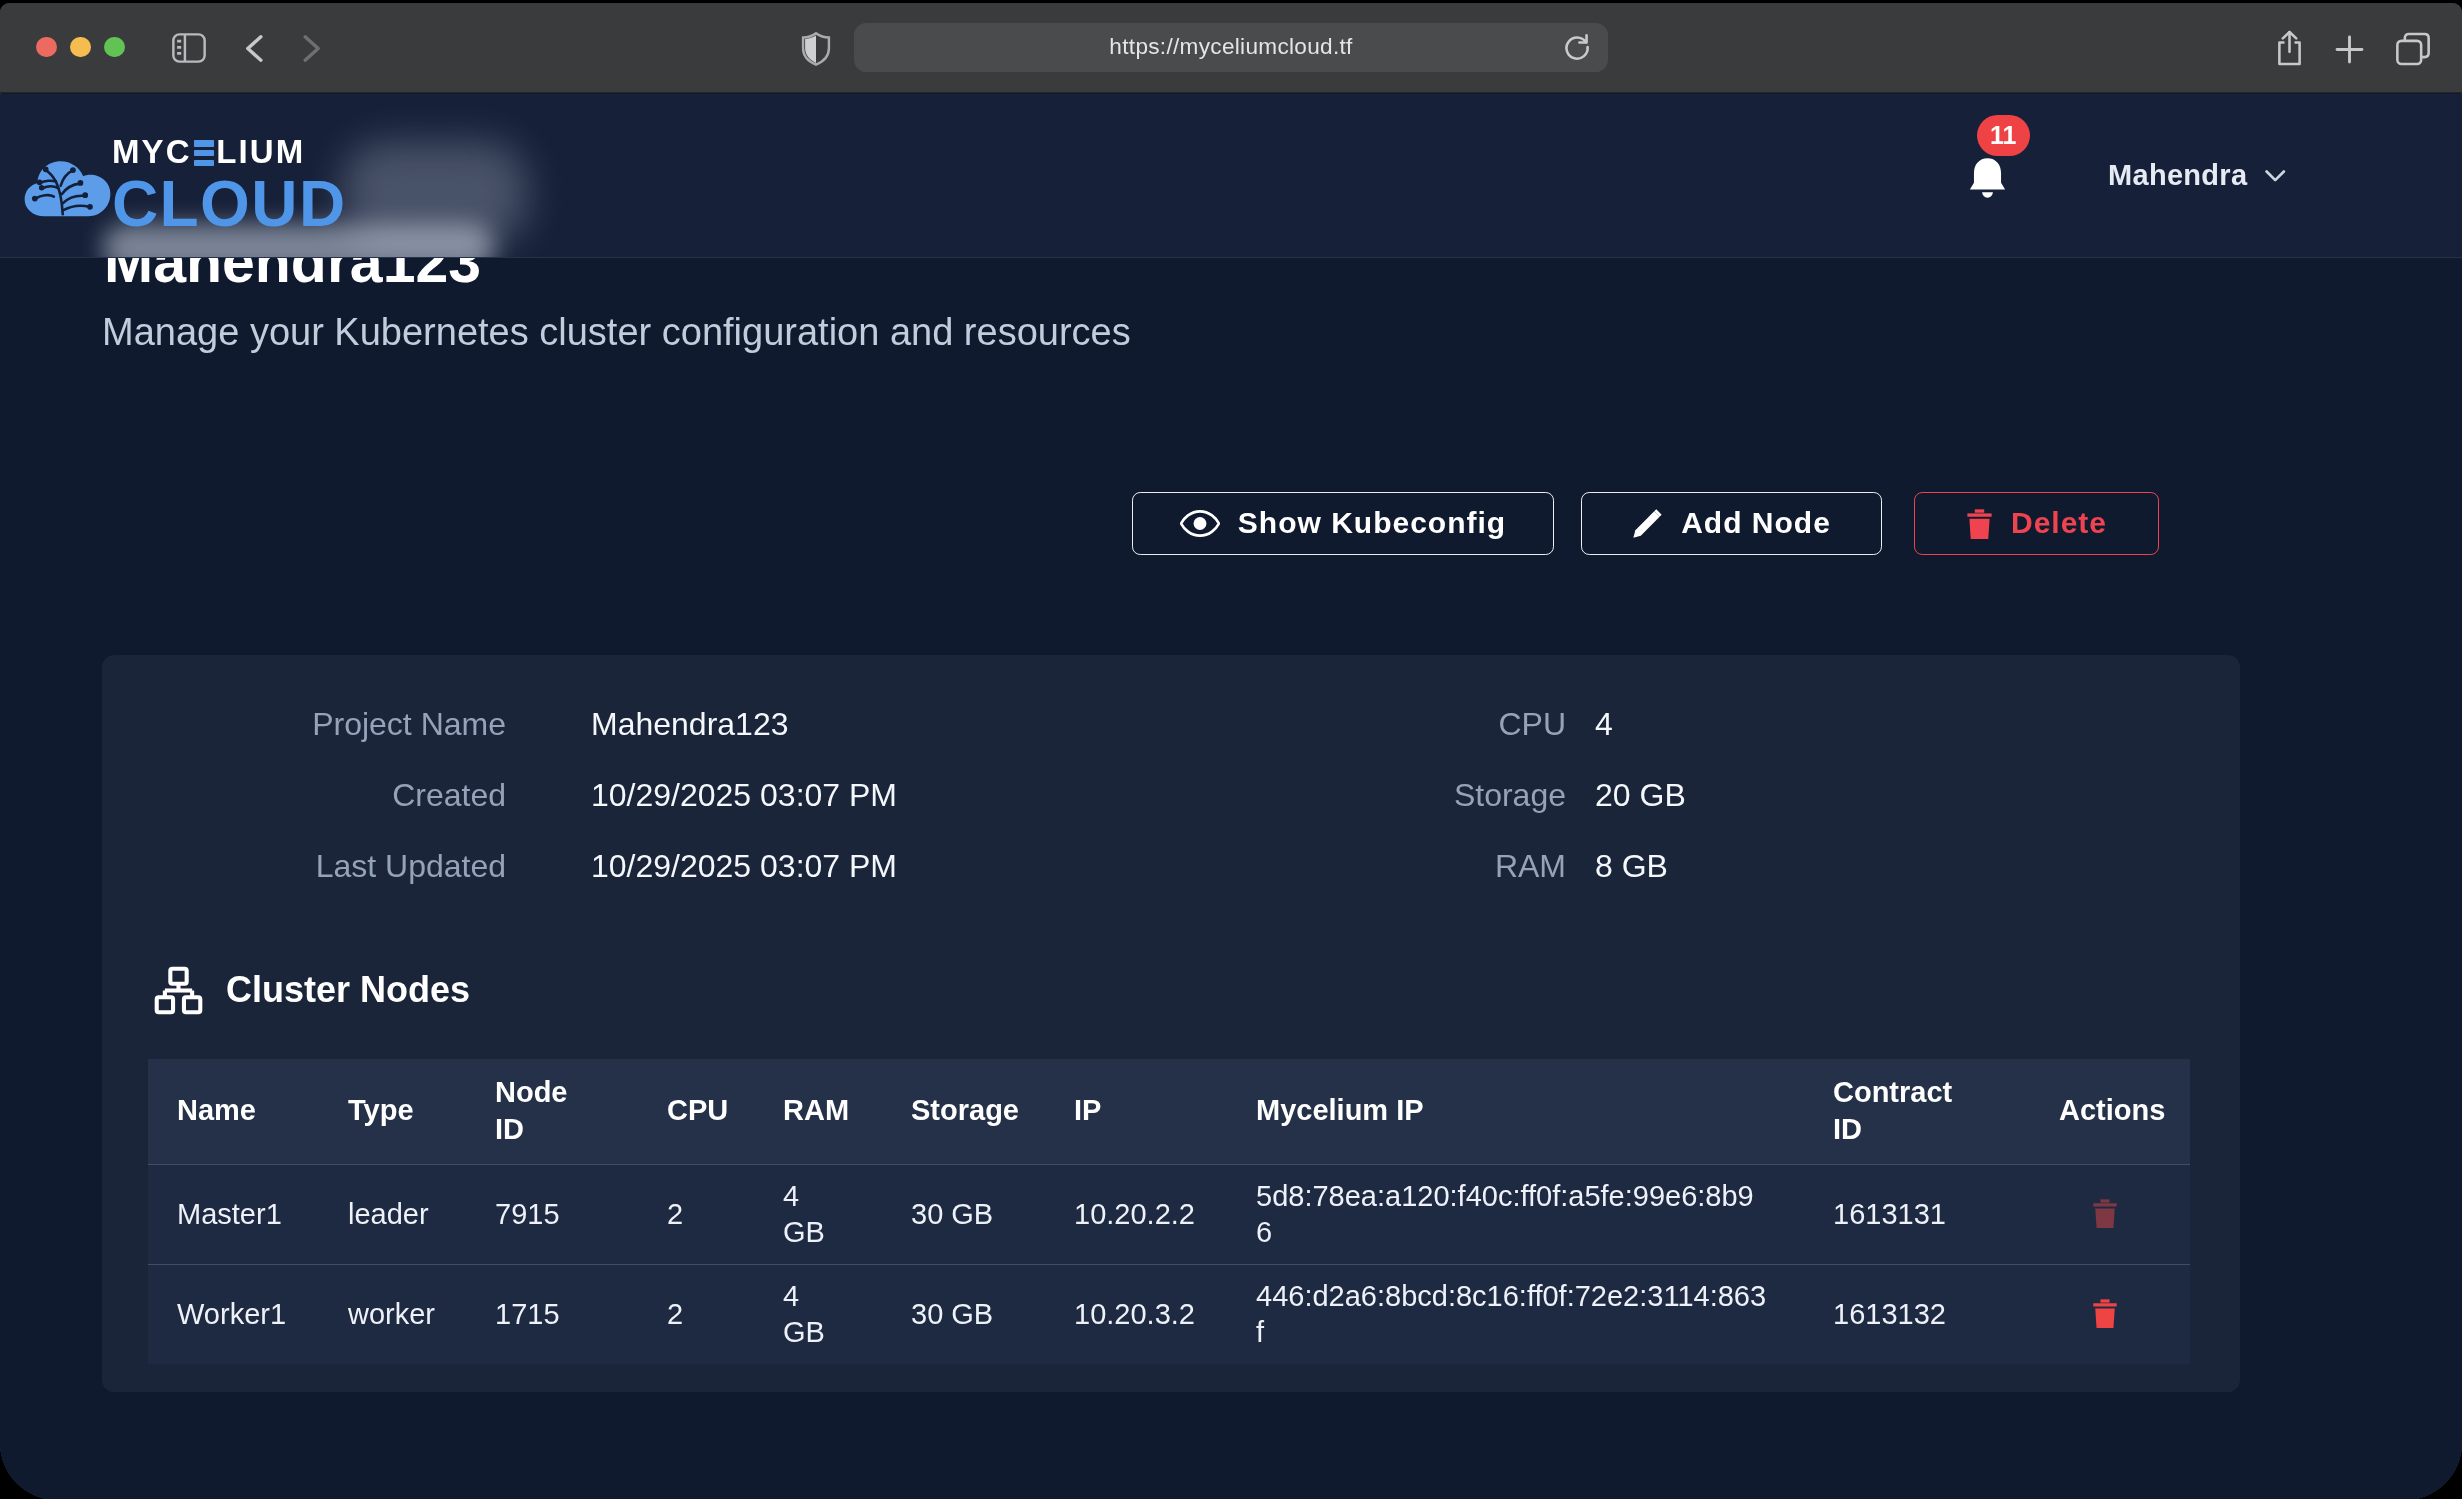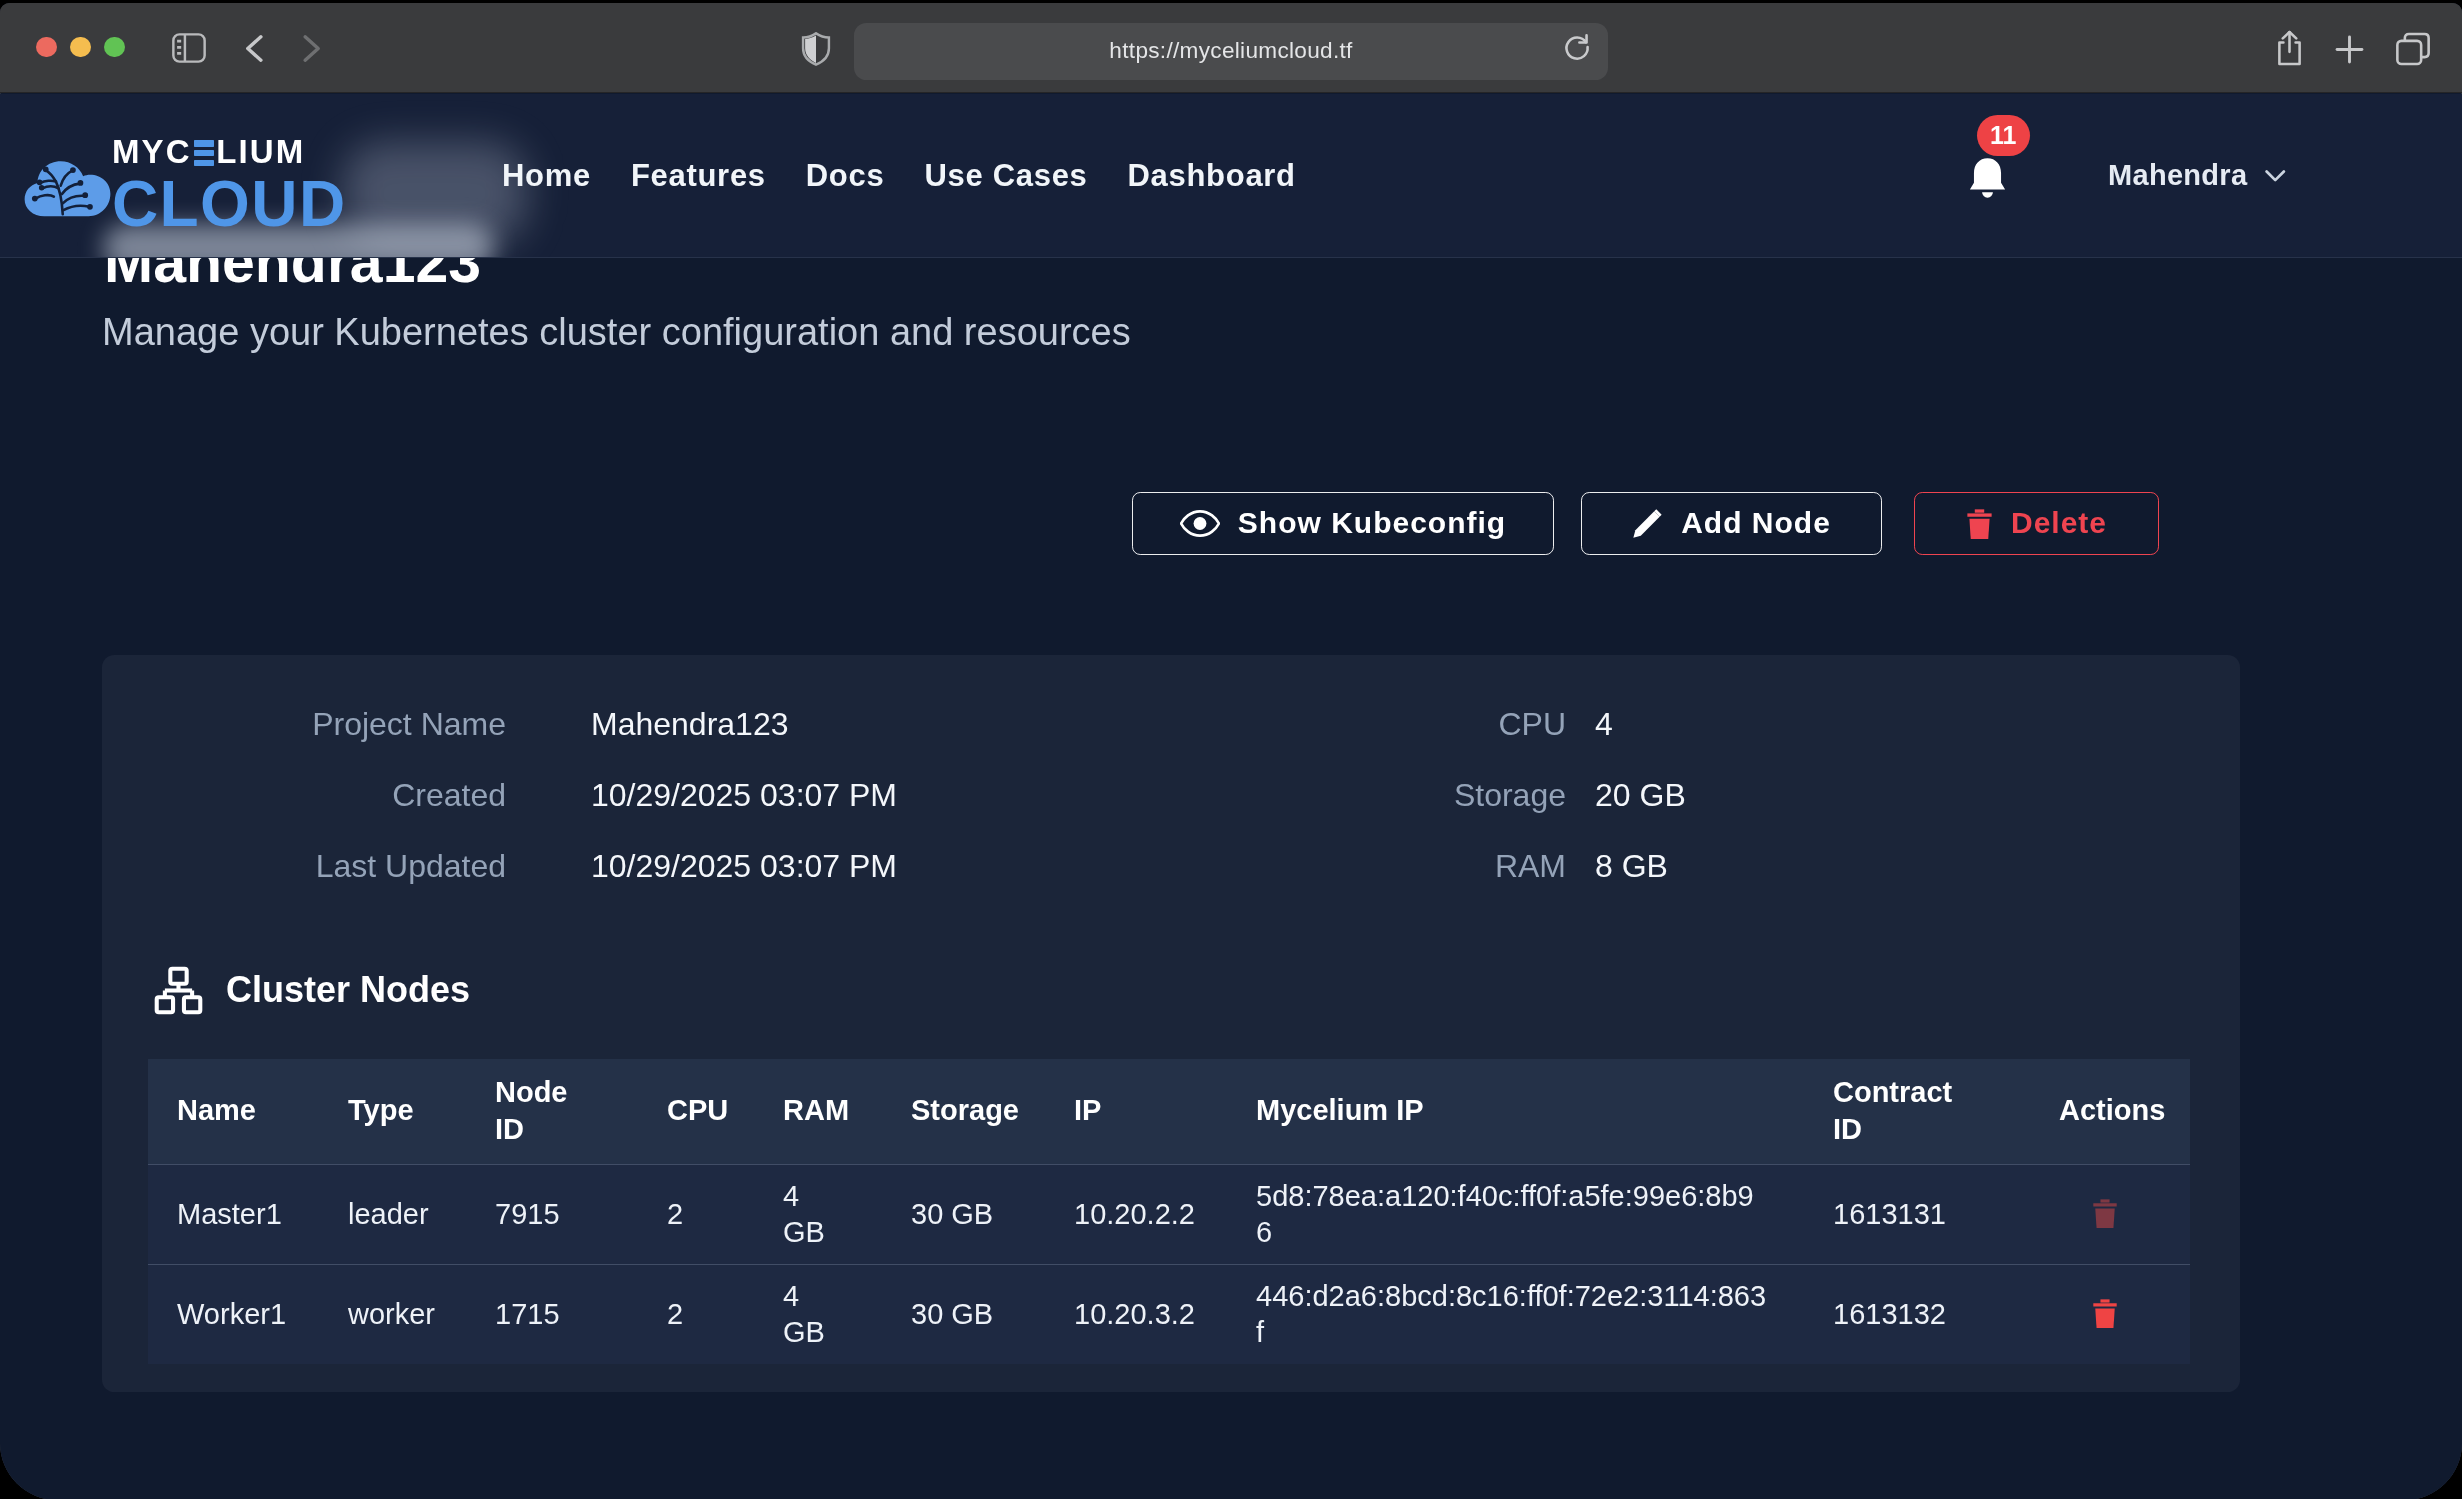--- a/index.html
+++ b/index.html
@@ -13,21 +13,21 @@
     box-shadow:0 0 0 0.7px rgba(90,90,92,.55) inset; }
   .chrome { position:absolute; left:0; top:0; width:100%; height:90px; background:#3a3b3d;
     border-bottom:1.4px solid #252527; }
   .traffic { position:absolute; top:34px; width:20.5px; height:20.5px; border-radius:50%; }
   .t-close { left:36px; background:#ec6a5f; }
   .t-min   { left:70px; background:#f5bd4f; }
   .t-max   { left:104px; background:#61c354; }
   .chrome-ic { position:absolute; color:#c7c8ca; }
   .chrome svg { display:block; }
 
-  .urlbar { position:absolute; left:854px; top:20px; width:754px; height:57px;
+  .urlbar { position:absolute; left:854px; top:20px; width:754px; height:49px;
     background:#4a4b4d; border-radius:12.3px; }
   .url-text { position:absolute; left:0; right:0; top:0; bottom:0; display:flex;
     align-items:center; justify-content:center; color:#e4e5e7; font-size:22.6px; letter-spacing:0.3px; }
   .reload { position:absolute; right:16.4px; top:9.6px; }
 
   
   .page { position:absolute; left:0; top:91px; width:100%; height:1406px;
     background:#101a2e; overflow:hidden; }
 
   
@@ -202,27 +202,20 @@
               <circle cx="91" cy="62" r="4.2"></circle>
                 <circle cx="98" cy="79" r="4.2"></circle>
             </g>
           </svg>
           <div class="logo-text">
             <div class="brand-top"><span>MYC</span><span class="ebars"><i></i><i></i><i></i></span><span>LIUM</span></div>
             <div class="brand-bottom">CLOUD</div>
           </div>
         </div>
 
-        <nav class="nav" id="main-nav">
-            <a href="#">Home</a>
-            <a href="#">Features</a>
-            <a href="#">Docs</a>
-            <a href="#">Use Cases</a>
-            <a href="#">Dashboard</a>
-          </nav>
 
         <div class="bellwrap">
           <div class="badge">11</div>
           <div class="bell">
             <svg width="41" height="42" viewBox="0 0 60 62">
               <path d="M30 2 C18 2 10 11 10 24 L10 38 L4 48 L56 48 L50 38 L50 24 C50 11 42 2 30 2 Z" fill="#fff"></path>
               <path d="M22 52 A8 8 0 0 0 38 52 Z" fill="#fff"></path>
             </svg>
           </div>
         </div>

